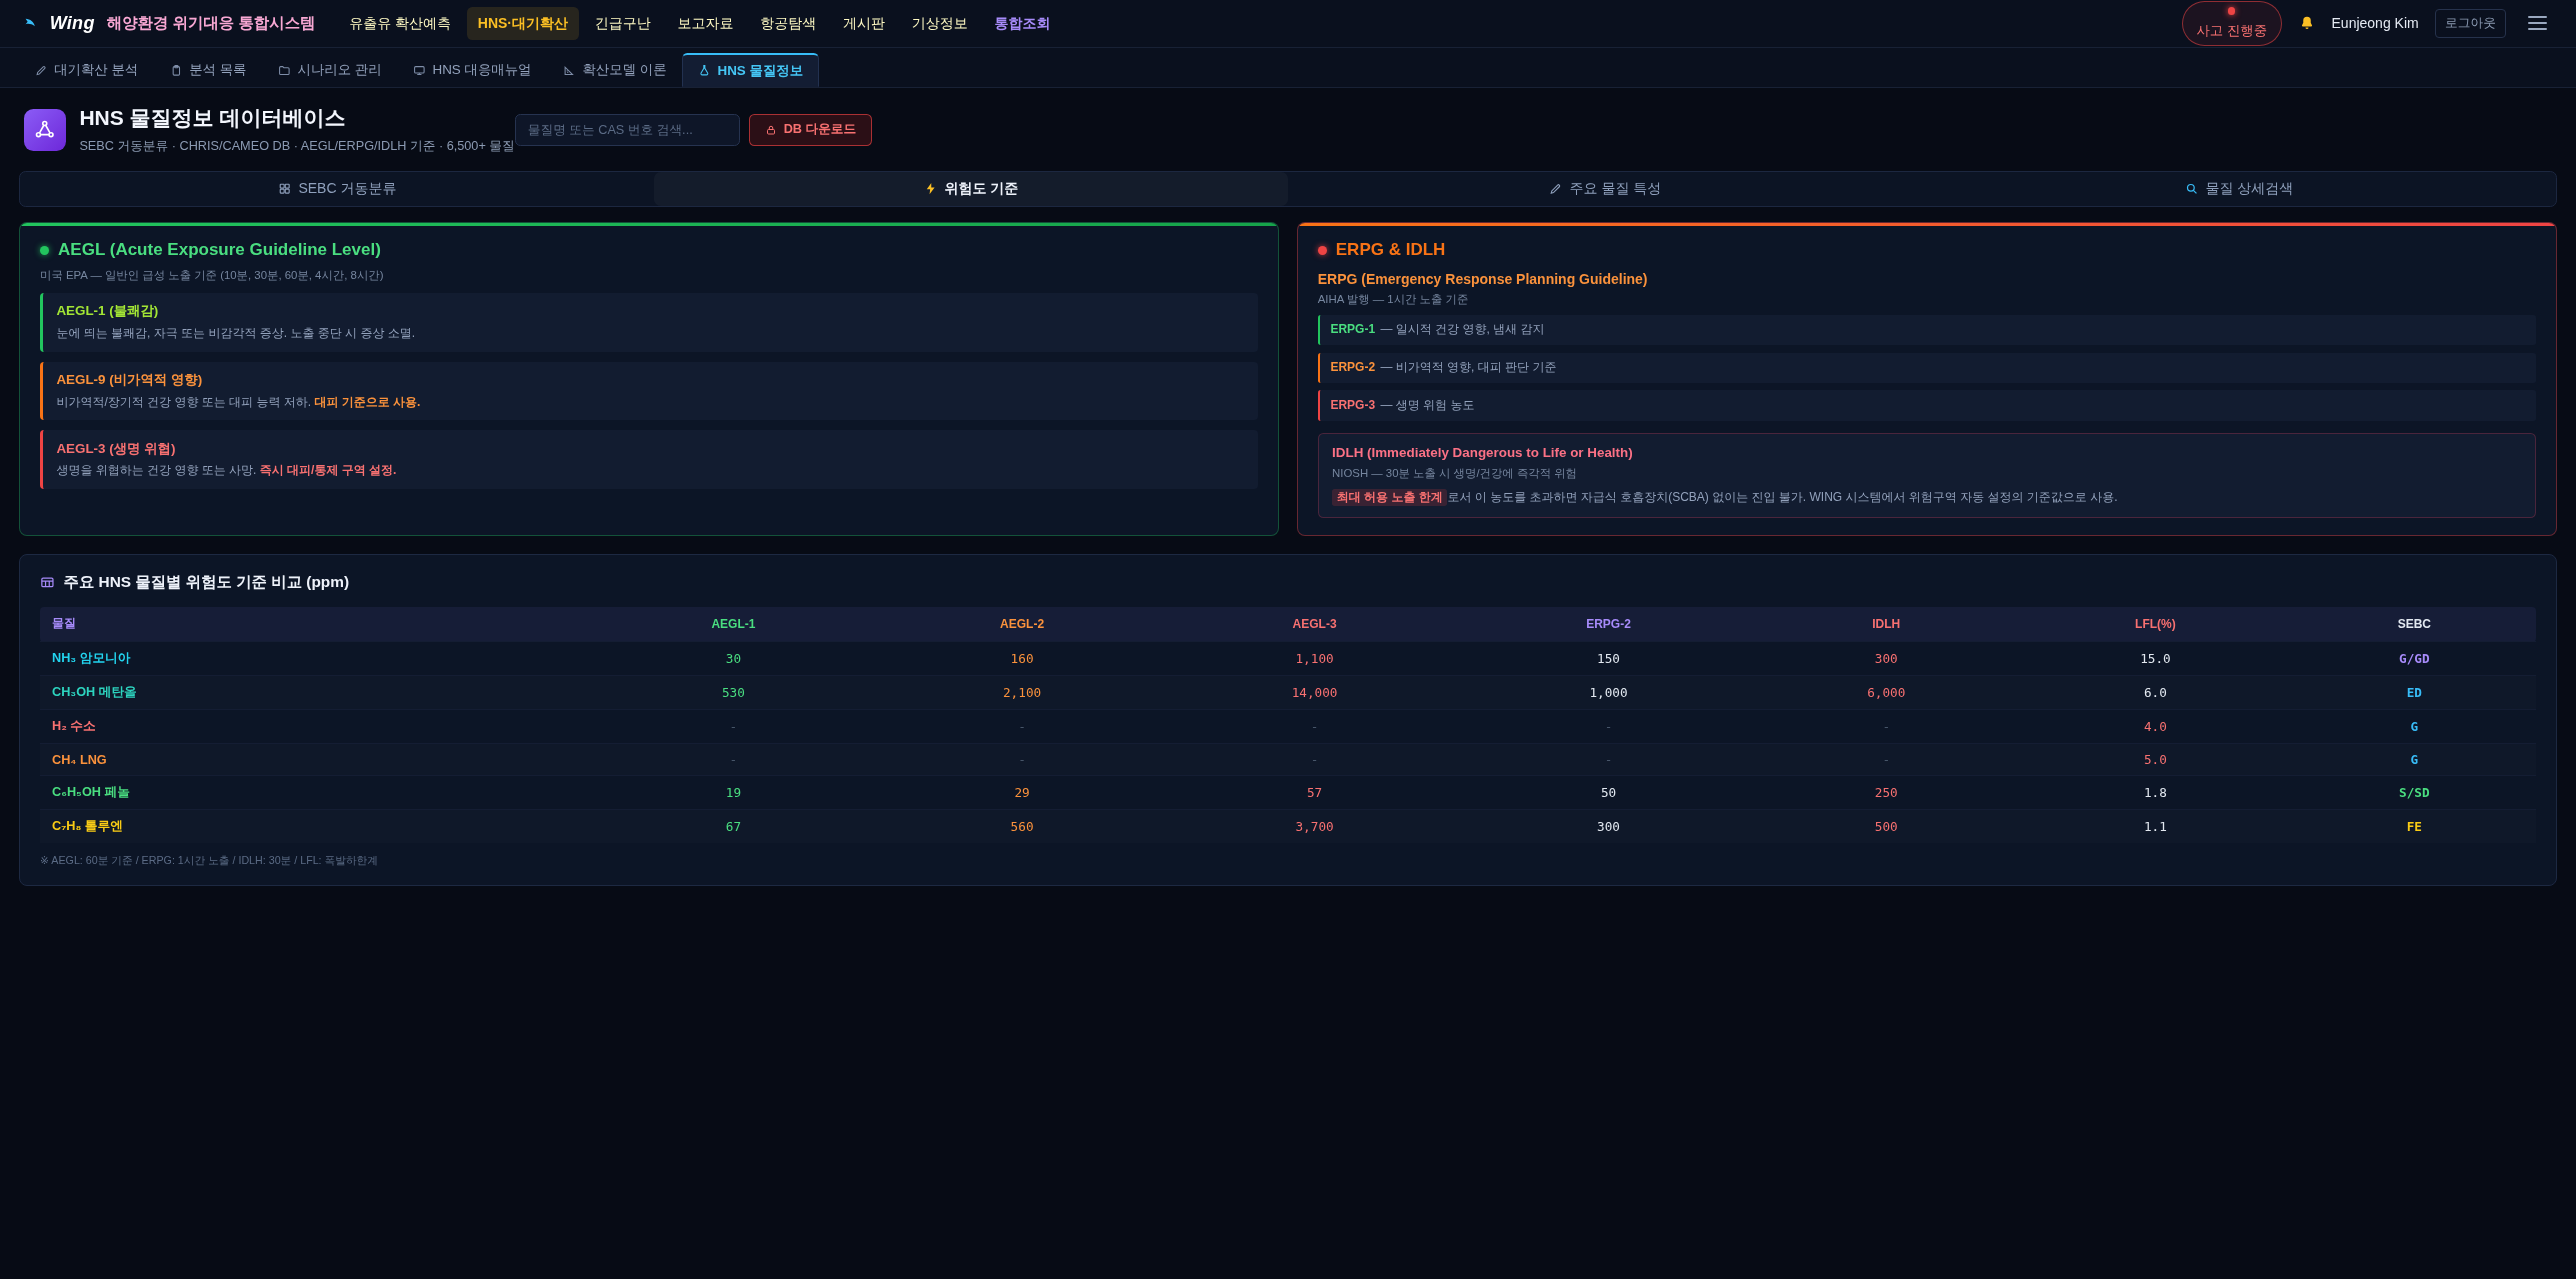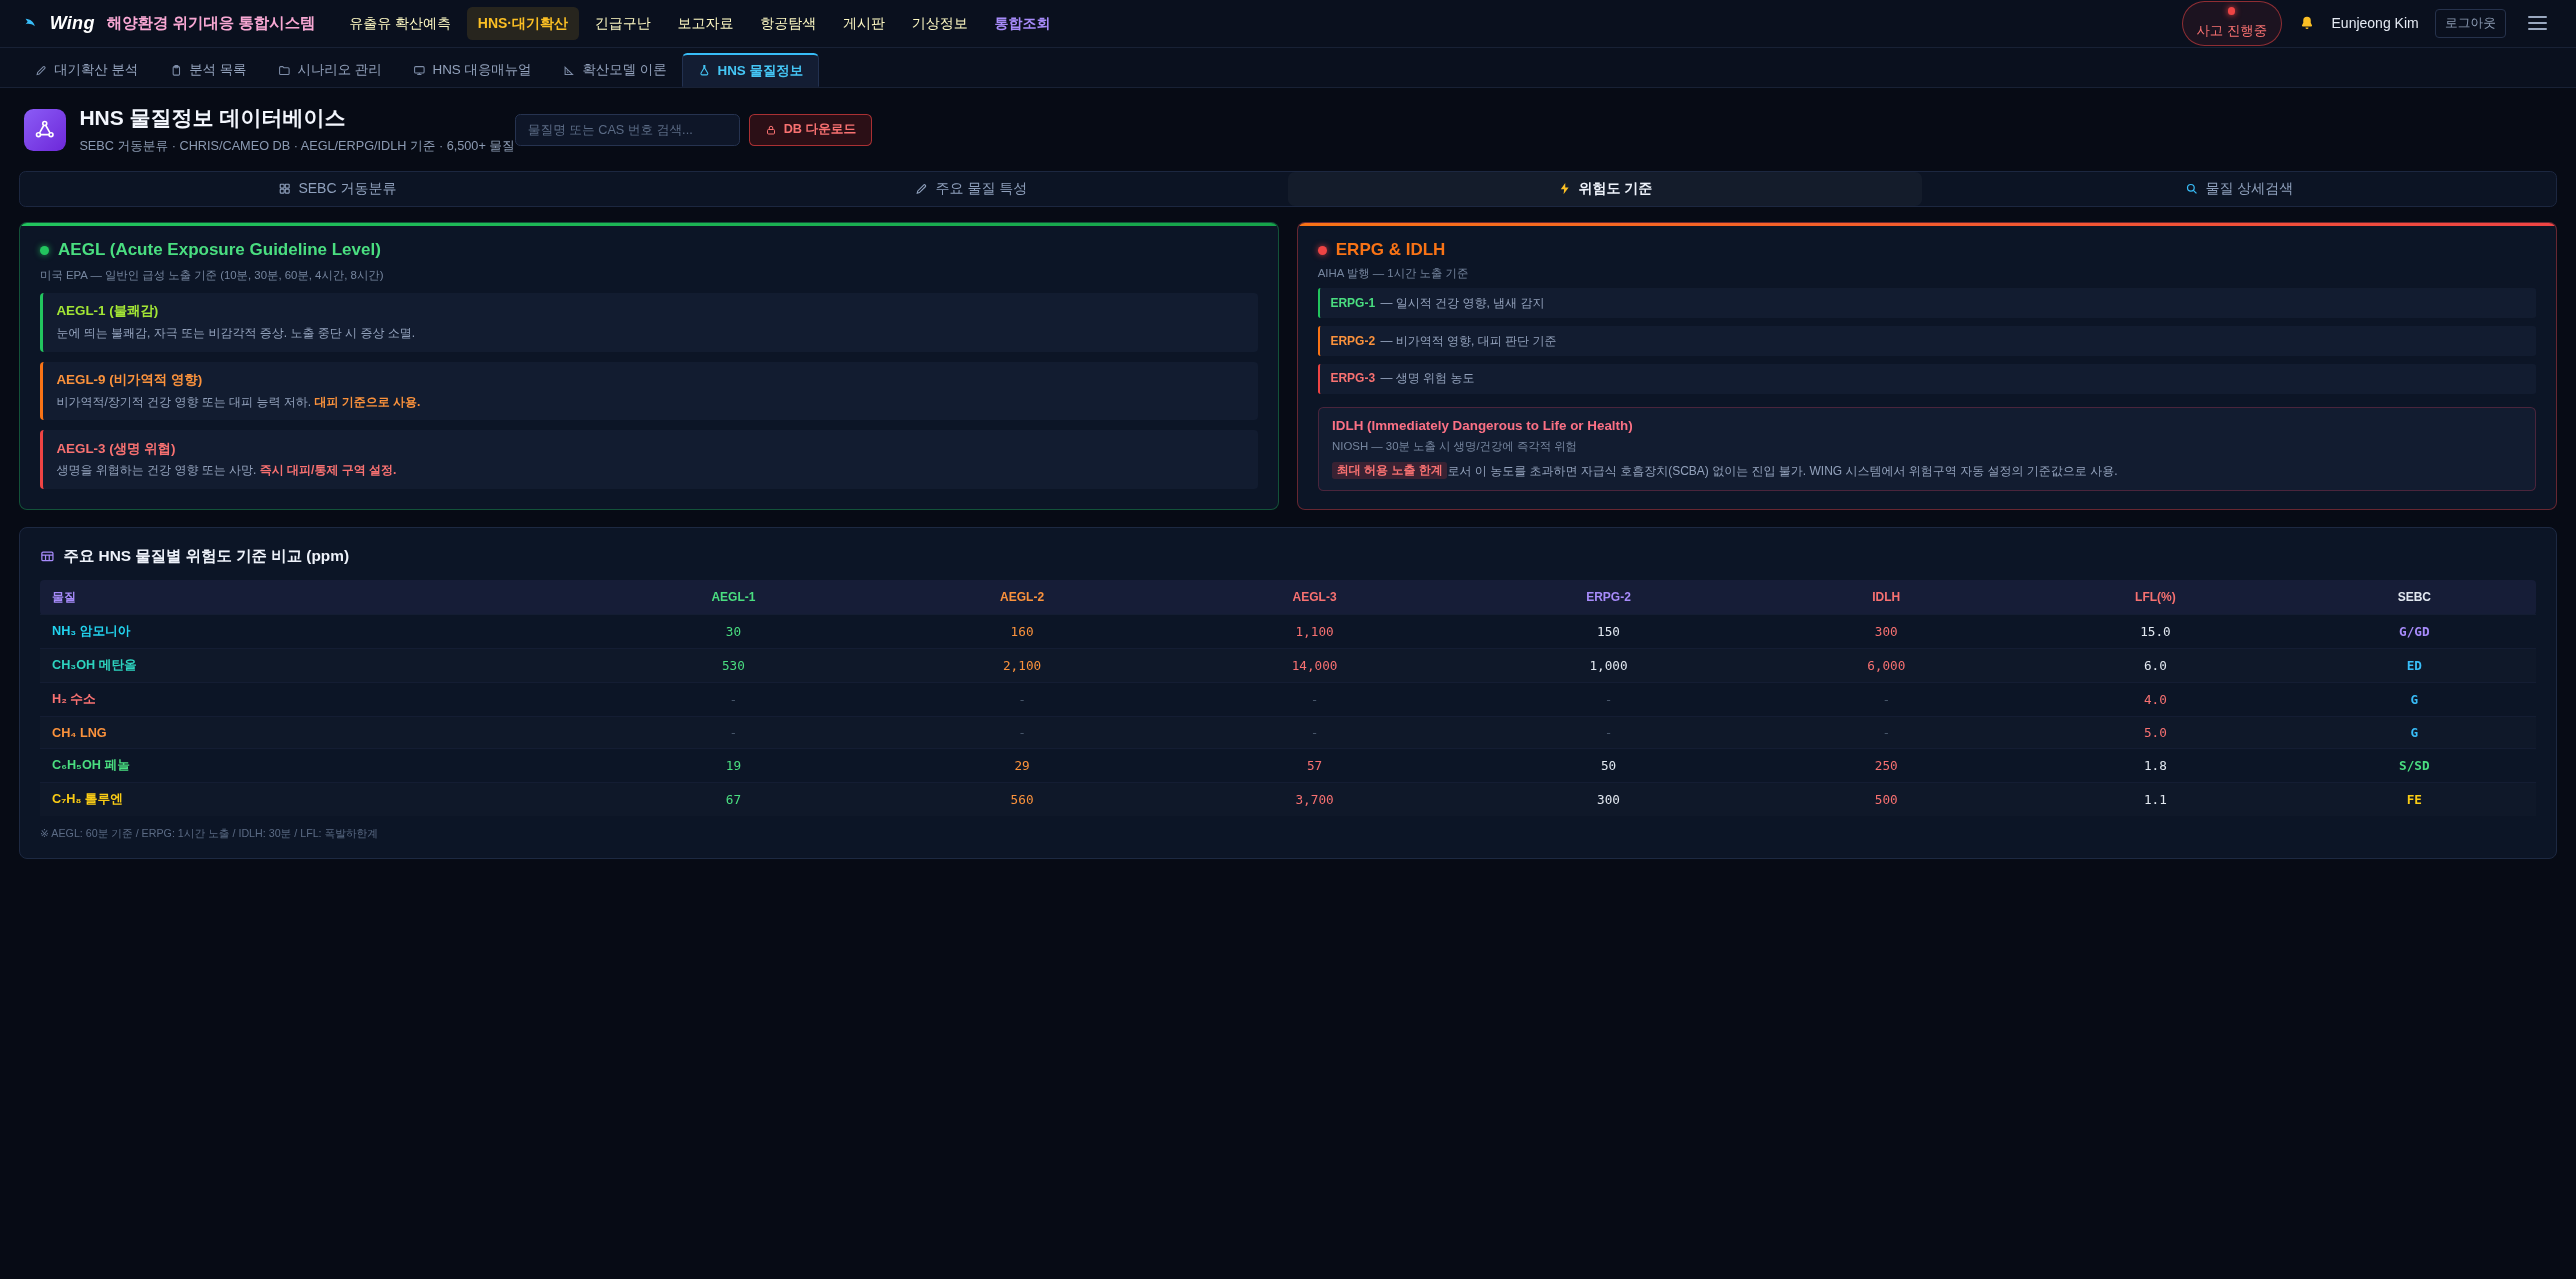--- a/index.html
+++ b/index.html
@@ -269,35 +269,35 @@
     <span class="ic">
       <svg width="13.4" height="13.4" viewBox="0 0 24 24" fill="none" stroke="currentColor" stroke-width="2">
           <rect x="4" y="4" width="7" height="7" rx="1"></rect>
           <rect x="13" y="4" width="7" height="7" rx="1"></rect>
           <rect x="4" y="13" width="7" height="7" rx="1"></rect>
           <rect x="13" y="13" width="7" height="7" rx="1"></rect>
         </svg>
     </span>
     <span>SEBC 거동분류</span>
   </div>
-  <div class="stab">
-    <span class="ic">
-      <svg width="13.4" height="13.4" viewBox="0 0 24 24" fill="none" stroke="currentColor" stroke-width="2">
-          <path d="M4 20l1-4L15.5 5.5a2 2 0 0 1 2.8 0l.2.2a2 2 0 0 1 0 2.8L8 19l-4 1Z"></path>
-        </svg>
-    </span>
-    <span>주요 물질 특성</span>
-  </div>
   <div class="stab active">
     <span class="ic ic-bolt">
       <svg width="13.4" height="13.4" viewBox="0 0 24 24">
           <polygon fill="currentColor" points="13,2 5,13 11,13 10,22 19,10 13,10"></polygon>
         </svg>
     </span>
     <span>위험도 기준</span>
+  </div>
+  <div class="stab">
+    <span class="ic">
+      <svg width="13.4" height="13.4" viewBox="0 0 24 24" fill="none" stroke="currentColor" stroke-width="2">
+          <path d="M4 20l1-4L15.5 5.5a2 2 0 0 1 2.8 0l.2.2a2 2 0 0 1 0 2.8L8 19l-4 1Z"></path>
+        </svg>
+    </span>
+    <span>주요 물질 특성</span>
   </div>
   <div class="stab">
     <span class="ic ic-search">
       <svg width="13.4" height="13.4" viewBox="0 0 24 24" fill="none" stroke="currentColor" stroke-width="2.2">
           <circle cx="10.5" cy="10.5" r="6"></circle>
           <path d="M15 15l5.5 5.5"></path>
         </svg>
     </span>
     <span>물질 상세검색</span>
   </div>
@@ -330,20 +330,21 @@
         <span>생명을 위협하는 건강 영향 또는 사망. </span><span class="em">즉시 대피/통제 구역 설정.</span>
       </div>
     </div>
   </section>
 
   <section class="panel erpg">
     <div class="p-head">
       <span class="p-dot r"></span>
       <span>ERPG &amp; IDLH</span>
     </div>
+    <div class="erpg-title">ERPG (Emergency Response Planning Guideline)</div>
     <div class="erpg-sub">AIHA 발행 — 1시간 노출 기준</div>
 
     <div class="erpg-row r1">
       <span class="code">ERPG-1</span><span>— 일시적 건강 영향, 냄새 감지</span>
     </div>
     <div class="erpg-row r2">
       <span class="code">ERPG-2</span><span>— 비가역적 영향, 대피 판단 기준</span>
     </div>
     <div class="erpg-row r3">
       <span class="code">ERPG-3</span><span>— 생명 위험 농도</span>

